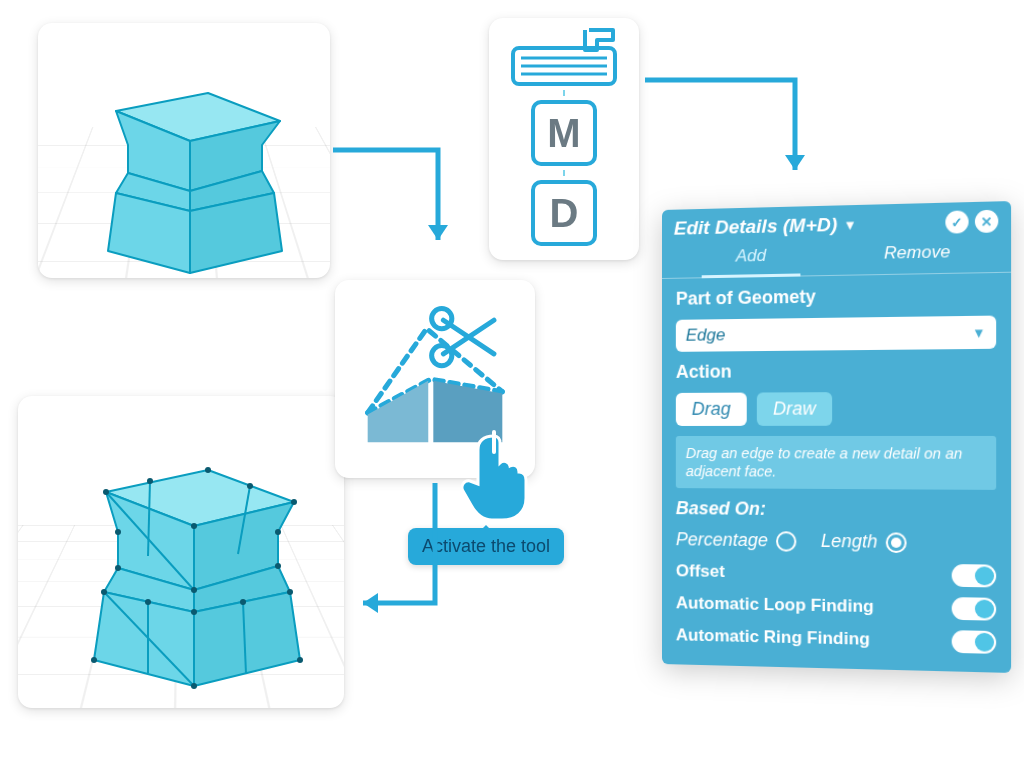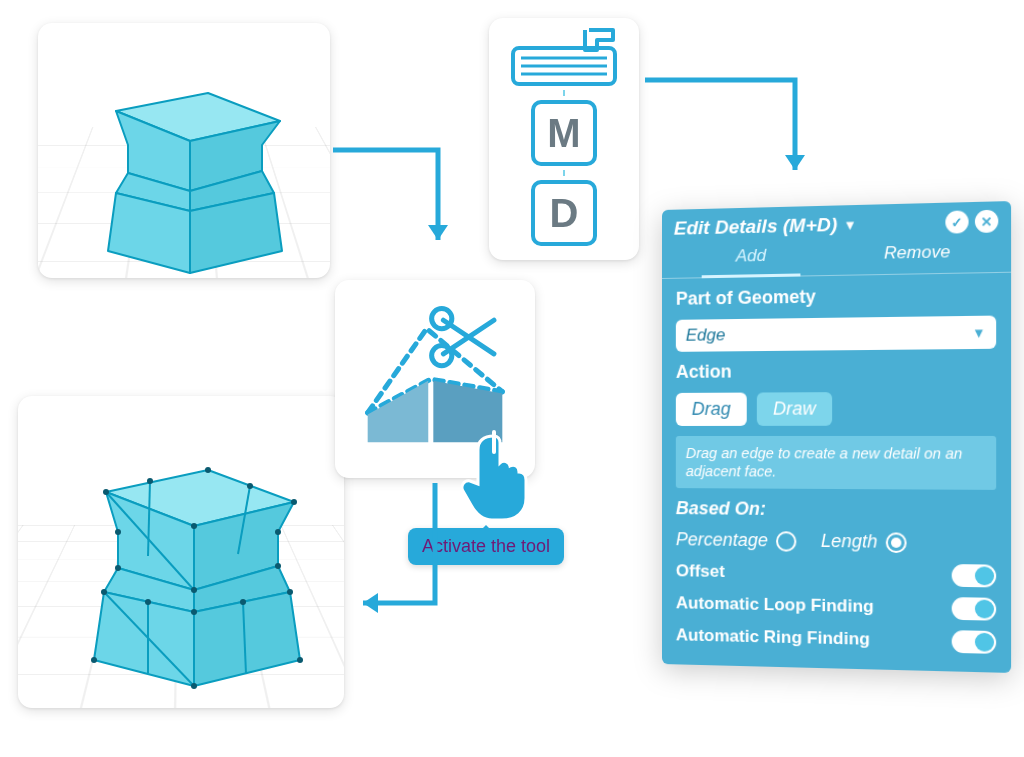--- a/index.html
+++ b/index.html
@@ -57,21 +57,21 @@
   }
 
   
   .tool-card { display:flex; align-items:center; justify-content:center; }
   .tool-svg { width:85%; height:85%; }
   .cursor-hand { position:absolute; width:70px; height:90px; }
 
   .tip {
     position:absolute;
     background: var(--cyan);
-    color:#701a75;
+    color:#0c4a6e;
     padding:8px 14px;
     border-radius:8px;
     font-size:18px;
     white-space:nowrap;
     box-shadow: 0 2px 6px rgba(0,0,0,0.15);
   }
   .tip::before {
     content:"";
     position:absolute; top:-9px; left:50%; transform:translateX(-50%);
     border:6px solid transparent; border-bottom-color: var(--cyan);

